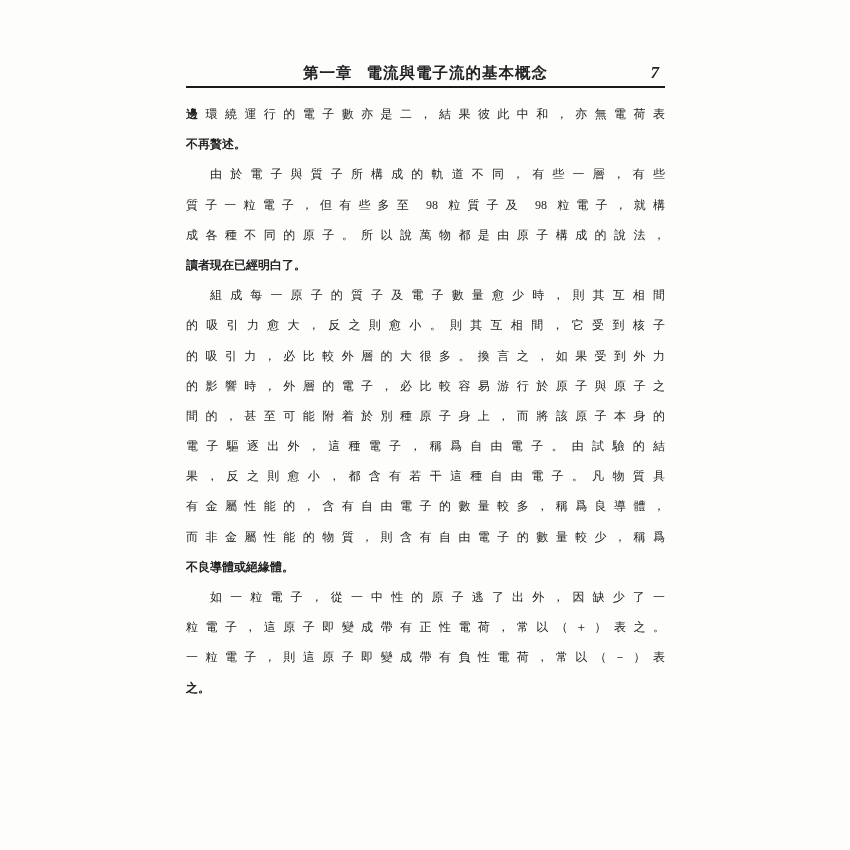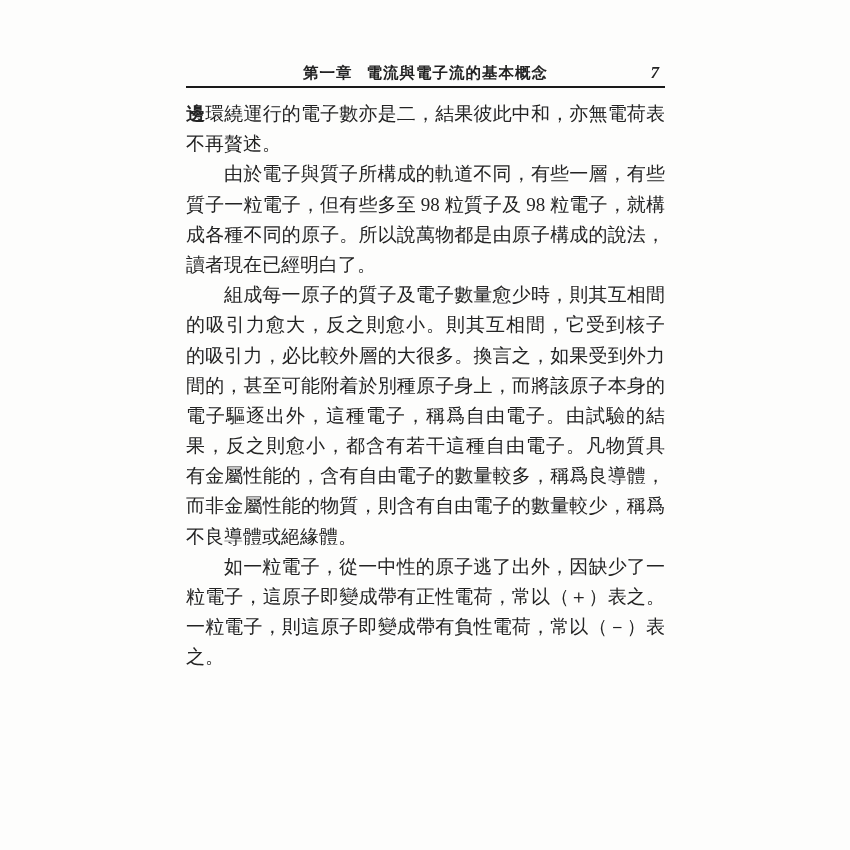--- a/index.html
+++ b/index.html
@@ -48,31 +48,32 @@
     line-height: 26px;
   }
   .rule {
     height: 0;
     border-top: 2px solid #1a1a1a;
   }
   .body-text {
     margin-top: 11px;
   }
   .line {
-    font-size: 19px;
+    font-size: 12px;
     line-height: 30.2px;
     height: 30.2px;
     overflow: hidden;
     text-align: justify;
     text-align-last: justify;
     text-justify: inter-character;
     white-space: nowrap;
   }
   .line.short-end {
     text-align-last: left;
+    font-weight: bold;
   }
   .line.indent {
     text-indent: 2em;
   }
   .line.page-start::first-letter {
     font-weight: 700;
   }
 </style>
 </head>
 <body>
@@ -94,20 +95,21 @@
         <div class="paragraph">
           <div class="line indent">由於電子與質子所構成的軌道不同，有些一層，有些</div>
           <div class="line">質子一粒電子，但有些多至 98 粒質子及 98 粒電子，就構</div>
           <div class="line">成各種不同的原子。所以說萬物都是由原子構成的說法，</div>
           <div class="line short-end">讀者現在已經明白了。</div>
         </div>
         <div class="paragraph">
           <div class="line indent">組成每一原子的質子及電子數量愈少時，則其互相間</div>
           <div class="line">的吸引力愈大，反之則愈小。則其互相間，它受到核子</div>
           <div class="line">的吸引力，必比較外層的大很多。換言之，如果受到外力</div>
+          <div class="line">的影響時，外層的電子，必比較容易游行於原子與原子之</div>
           <div class="line">間的，甚至可能附着於別種原子身上，而將該原子本身的</div>
           <div class="line">電子驅逐出外，這種電子，稱爲自由電子。由試驗的結</div>
           <div class="line">果，反之則愈小，都含有若干這種自由電子。凡物質具</div>
           <div class="line">有金屬性能的，含有自由電子的數量較多，稱爲良導體，</div>
           <div class="line">而非金屬性能的物質，則含有自由電子的數量較少，稱爲</div>
           <div class="line short-end">不良導體或絕緣體。</div>
         </div>
         <div class="paragraph">
           <div class="line indent">如一粒電子，從一中性的原子逃了出外，因缺少了一</div>
           <div class="line">粒電子，這原子即變成帶有正性電荷，常以（＋）表之。</div>

